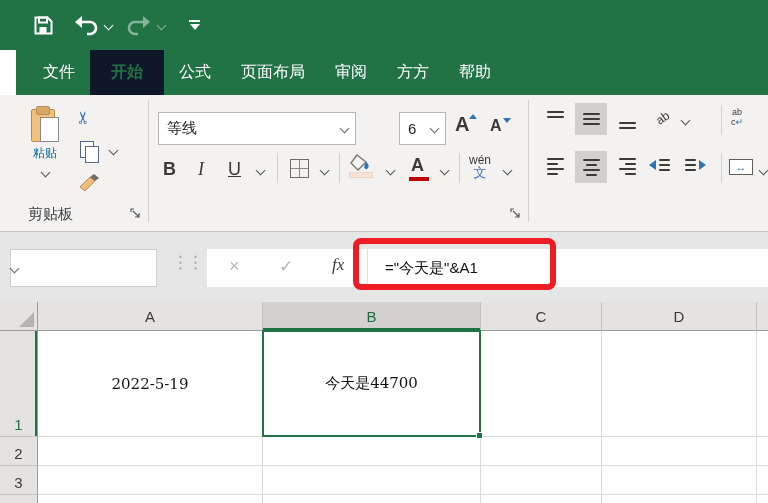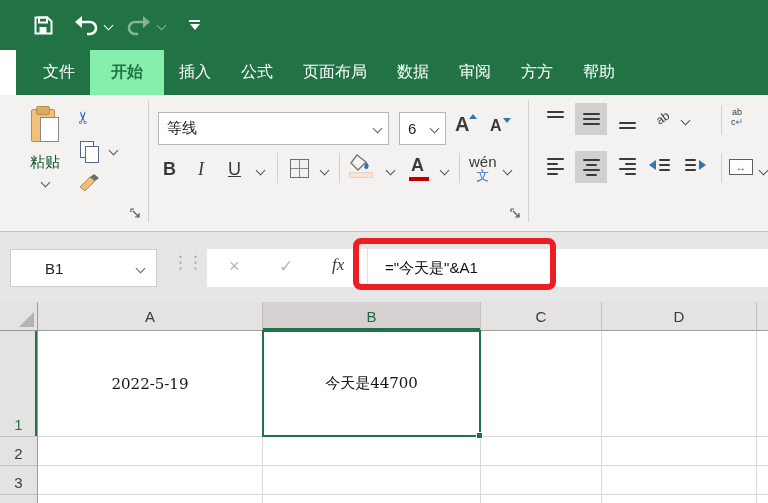--- a/index.html
+++ b/index.html
@@ -10,53 +10,53 @@
   .qat{display:flex;align-items:center;margin-left:30px}
   .qbtn{display:flex;align-items:center;justify-content:center}
   .chv{display:inline-block;width:7px;height:7px;border-right:1.6px solid #555;border-bottom:1.6px solid #555;transform:rotate(45deg)}
   .chv.dim{border-color:rgba(255,255,255,.45)}
   .qatarrow{display:flex;flex-direction:column;align-items:center;gap:2px}
   .qatarrow .bar{width:11px;height:2px;background:#fff}
   .qatarrow .tri{width:0;height:0;border-left:5px solid transparent;border-right:5px solid transparent;border-top:6px solid #fff}
   
   .tabbar{position:absolute;left:16px;top:50px;width:768px;height:45px;background:#217346;display:flex;align-items:stretch;padding-left:12px;box-sizing:border-box}
   .tab{color:#fff;font-size:16px;display:flex;align-items:center;padding:0 15px;white-space:nowrap;cursor:default}
-  .tab.active{background:#86efac;color:#217346;font-weight:bold;padding:0 21px}
+  .tab.active{background:#0f172a;color:#217346;font-weight:bold;padding:0 21px}
   
   .ribbon{position:absolute;left:0;top:95px;width:768px;height:137px;background:#f3f2f1;border-bottom:1px solid #c6c4c2;box-sizing:border-box}
   .group{position:absolute;top:0;height:136px}
   .gsep{position:absolute;top:5px;height:122px;width:1px;background:#d2d0ce}
   .glabel{position:absolute;bottom:7px;left:0;width:100%;text-align:center;font-size:15px;color:#444}
   .launcher{position:absolute;bottom:8px;right:7px}
   .vsep{position:absolute;width:1px;height:30px;background:#d2d0ce}
   .ic{position:absolute;color:#3b3a39}
   
   .pastebtn{position:absolute;left:20px;top:11px;width:50px;text-align:center}
   .cbicon{width:28px;height:36px;margin:0 auto;position:relative}
   .cbbody{position:absolute;left:0;top:3px;width:22px;height:31px;background:#f2c27d;border:1px solid #b98d4f;border-radius:2px}
   .cbclip{position:absolute;left:5px;top:0;width:12px;height:7px;background:#d8a967;border:1px solid #b98d4f;border-radius:2px}
   .cbpage{position:absolute;right:0;bottom:0;width:17px;height:23px;background:#fff;border:1px solid #8a8886}
-  .pastelabel{font-size:15px;color:#14532d;margin-top:11px}
+  .pastelabel{font-size:12px;color:#0369a1;margin-top:3px}
   .cut{left:76px;top:12px;font-size:17px;color:#2b6cb3;transform:rotate(-90deg)}
   .copy{left:80px;top:46px;width:12px;height:15px;border:1.2px solid #56688a;background:#fff}
   .copy2{left:85px;top:51px;width:12px;height:15px;border:1.2px solid #56688a;background:#fff}
   .painter{left:76px;top:78px}
   
   .combo{position:absolute;background:#fff;border:1px solid #b8b6b4;display:flex;align-items:center;font-size:15px;color:#222;box-sizing:border-box}
   .combo .txt{padding-left:8px;flex:1}
   .combo .chv{width:6px;height:6px;margin-right:7px;border-color:#666}
   .fontA{position:absolute;font-weight:bold;color:#3b3a39}
   .fontA .t{position:absolute;width:0;height:0;border-left:4px solid transparent;border-right:4px solid transparent}
   .bar-red{position:absolute;width:20px;height:4px;background:#c00000}
   .bar-peach{position:absolute;width:22px;height:4px;background:#fbe2d5;border:1px solid #e8d5c8}
   .grid16{position:absolute;width:17px;height:17px;border:1.4px solid #6e6d6b;
           background:linear-gradient(#8a8987,#8a8987) center/100% 1px no-repeat,
                      linear-gradient(#8a8987,#8a8987) center/1px 100% no-repeat}
   .pinyin{position:absolute;text-align:center;line-height:1}
-  .pinyin .p1{font-size:15px;color:#3b3a39;display:block}
+  .pinyin .p1{font-size:12px;color:#3b3a39;display:block}
   .pinyin .p2{font-size:13px;color:#4472c4;display:block}
   
   .li{position:absolute;display:flex;flex-direction:column;gap:3px}
   .li i{display:block;height:2px;background:#3b3a39;border-radius:1px}
   .pressed{position:absolute;width:32px;height:32px;background:#d2d0ce;display:flex;align-items:center;justify-content:center}
   .pressed .li{position:static;display:flex}
   .indicon{position:absolute;display:flex;align-items:center;gap:3px}
   .indicon .tri-l{width:0;height:0;border-top:5px solid transparent;border-bottom:5px solid transparent;border-right:7px solid #2e75b6}
   .indicon .tri-r{width:0;height:0;border-top:5px solid transparent;border-bottom:5px solid transparent;border-left:7px solid #2e75b6}
   .merge{position:absolute;width:22px;height:14px;border:1.3px solid #5f5e5c;display:flex;align-items:center;justify-content:center;background:#fff}
@@ -122,24 +122,22 @@
     <span class="qatarrow" style="margin-left:24px">
       <span class="bar"></span>
         <span class="tri"></span>
     </span>
   </div>
 </div>
 
 <div class="tabbar">
   <div class="tab">文件</div>
   <div class="tab active">开始</div>
-  <div class="tab">插入</div>
   <div class="tab">公式</div>
   <div class="tab">页面布局</div>
-  <div class="tab">数据</div>
   <div class="tab">审阅</div>
   <div class="tab">方方</div>
   <div class="tab">帮助</div>
 </div>
 
 <div class="ribbon">
 
   <div class="group" style="left:0;width:148px">
     <div class="pastebtn">
       <div class="cbicon">
@@ -153,30 +151,31 @@
     <span class="ic cut">✂</span>
     <div class="ic copy"></div>
     <div class="ic copy2"></div>
     <span class="chv" style="position:absolute;left:110px;top:52px;width:6px;height:6px"></span>
     <span class="ic painter">
       <svg width="24" height="22" viewBox="0 0 24 22">
           <path d="M4 14 14 4l5 4-10 10z" fill="#f0bc7e" stroke="#b98d4f"></path>
           <path d="M14 4l4-3 5 4-4 3z" fill="#6e6d6b"></path>
         </svg>
     </span>
+    <div class="glabel" style="text-align:left;padding-left:28px;box-sizing:border-box">剪贴板</div>
     <span class="launcher">
       <svg width="11" height="11" viewBox="0 0 11 11">
           <path d="M1 4V1h3M3 3l6 6M9 5v4H5" fill="none" stroke="#595959" stroke-width="1.2"></path>
         </svg>
     </span>
   </div>
   <div class="gsep" style="left:148px"></div>
 
   <div class="group" style="left:149px;width:379px">
-    <div class="combo" style="left:9px;top:17px;width:231px;height:33px">
+    <div class="combo" style="left:9px;top:17px;width:198px;height:33px">
       <span class="txt">等线</span>
       <span class="chv"></span>
     </div>
     <div class="combo" style="left:250px;top:17px;width:47px;height:33px">
       <span class="txt">6</span>
       <span class="chv"></span>
     </div>
     <span class="fontA" style="left:306px;top:18px;font-size:20px">
       <span>A</span><span class="t" style="border-bottom:5px solid #2e75b6;right:-8px;top:1px"></span>
     </span>
@@ -279,21 +278,20 @@
     <div class="vsep" style="left:192px;top:58px"></div>
     <div class="merge" style="left:200px;top:64px">
       <span>↔</span>
     </div>
     <span class="chv" style="position:absolute;left:231px;top:72px;width:6px;height:6px"></span>
   </div>
 </div>
 
 <div class="fbar">
   <div class="namebox">
-    <span class="txt">B1</span>
     <span class="chv"></span>
   </div>
   <span class="fdots">⋮⋮</span>
   <div class="fstrip">
     <span class="fx-x">×</span>
     <span class="fx-ok">✓</span>
     <span class="fx-fx">fx</span>
     <div class="fx-sep"></div>
     <div class="fx-input">="今天是"&amp;A1</div>
   </div>

